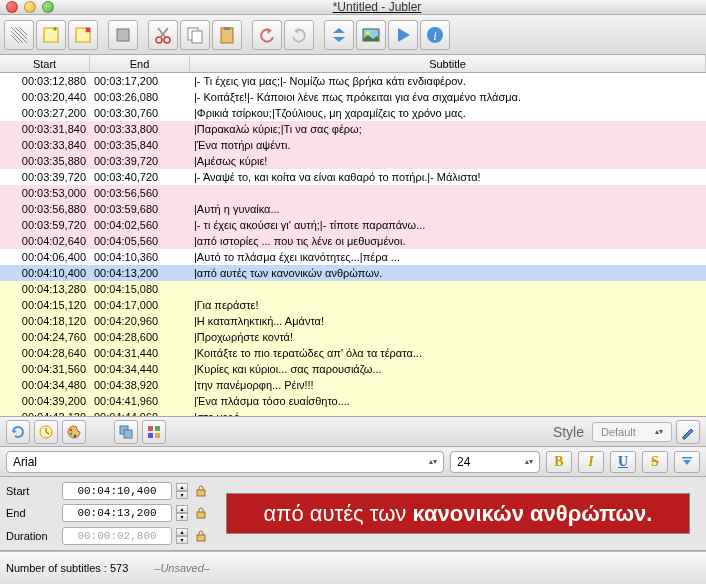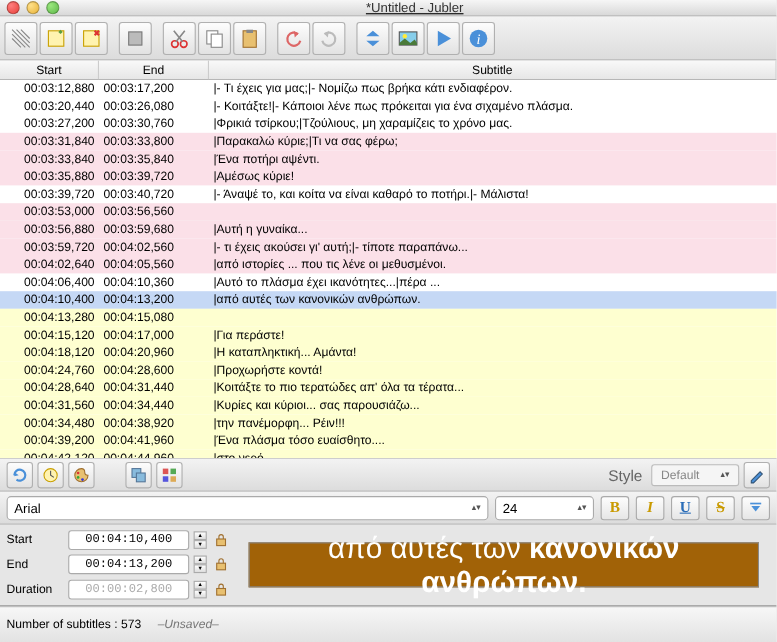--- a/index.html
+++ b/index.html
@@ -56,25 +56,25 @@
   
   
   .editarea { height: 74px; display: flex; background: #e6e6e6; border-bottom: 1px solid #aaa; }
   .timegrid { width: 210px; padding: 4px 6px; display: grid; grid-template-columns: 52px 110px 14px 16px; gap: 2px 4px; align-items: center; }
   .tlbl { font-size: 11px; text-align: left; }
   .tinput { background: #fff; border: 1px solid #aaa; border-radius: 3px; height: 18px; font-family: "Courier New", monospace; font-size: 11px; text-align: center; }
   .tinput.gray { color: #aaa; }
   .spin { width: 12px; display: flex; flex-direction: column; }
   .spin div { height: 8px; background: linear-gradient(#fff,#ddd); border: 1px solid #aaa; font-size: 6px; text-align: center; line-height: 6px; }
   .lock { width: 14px; height: 14px; }
-  .preview { flex: 1; margin: 16px; background: #a16207; border: 1px solid #888; display: flex; align-items: center; justify-content: center; color: #fff; font-family: Arial; font-size: 27px; font-weight: normal; padding: 0 10px; text-align: center; }
+  .preview { flex: 1; margin: 16px; background: #b91c1c; border: 1px solid #888; display: flex; align-items: center; justify-content: center; color: #fff; font-family: Arial; font-size: 22px; font-weight: normal; padding: 0 10px; text-align: center; }
   .preview .bold-part { font-weight: bold; }
   
   
-  .statusbar { height: 18px; background: linear-gradient(#f7f7f7,#e2e2e2); display: flex; align-items: center; padding: 16px 6px; font-size: 11px; gap: 15px; border-top: 1px solid #bbb; }
+  .statusbar { height: 18px; background: linear-gradient(#f7f7f7,#e2e2e2); display: flex; align-items: center; padding: 16px 6px; font-size: 11px; gap: 26px; border-top: 1px solid #bbb; }
   .statusbar .unsaved { color: #777; font-style: italic; }
   
   .dn { font-size: 8px; color: #555; }
 </style>
 </head>
 <body>
 
 <div class="titlebar">
   <div class="traffic">
     <div class="tl red"></div>

